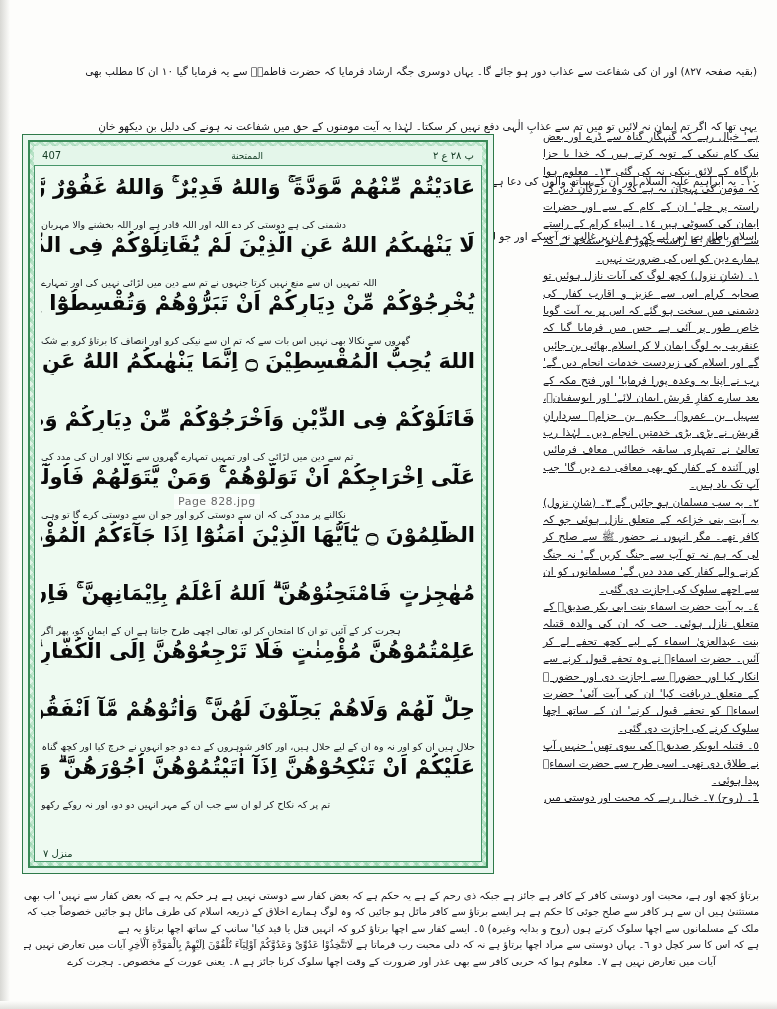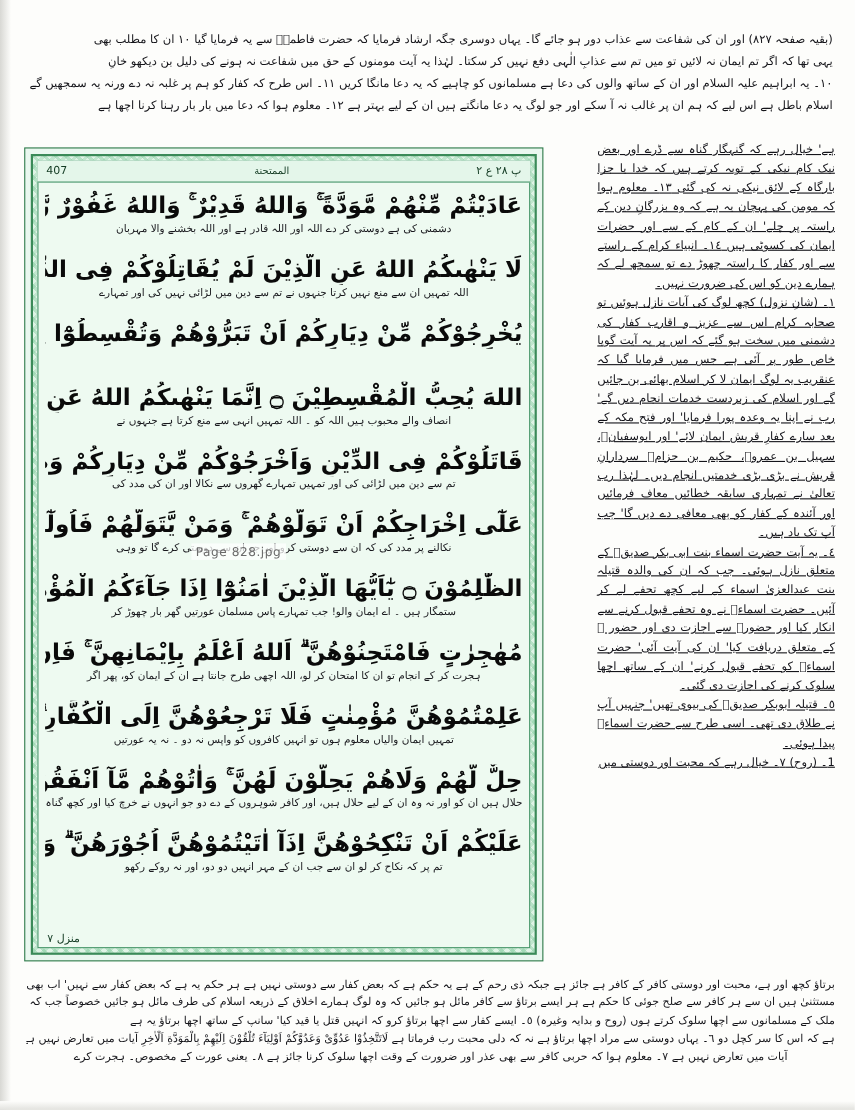--- a/index.html
+++ b/index.html
@@ -40,21 +40,21 @@
     top: 26px;
     left: 24px;
     right: 20px;
     direction: rtl;
     text-align: justify;
     font-size: 10.5px;
     line-height: 20px;
     color: #15151a;
     letter-spacing: 0px;
   }
-  .top-note .ln { display: block; white-space: nowrap; overflow: hidden; }
+  .top-note .ln { display: block; white-space: nowrap; overflow: hidden; margin-top: 35px; }
 
   
   .columns {
     position: absolute;
     top: 128px;
     left: 22px;
     right: 18px;
     height: 752px;
   }
 
@@ -134,27 +134,27 @@
     text-align: center;
     font-family: "DejaVu Sans", sans-serif;
     font-size: 21px;
     line-height: 28px;
     color: #0a0a0a;
     white-space: nowrap;
     overflow: hidden;
     font-weight: 700;
   }
   .trans-line {
-    text-align: center;
+    text-align: left;
     font-size: 9.5px;
     line-height: 14px;
     color: #17171c;
     white-space: nowrap;
     overflow: hidden;
-    margin-top: 1px;
+    margin-top: 17px;
   }
 
   .q-footer {
     position: absolute;
     bottom: 2px;
     left: 8px;
     right: 0;
     display: flex;
     justify-content: flex-end;
     direction: rtl;
@@ -221,50 +221,48 @@
             <div class="trans-line">دشمنی کی ہے دوستی کر دے اللہ اور اللہ قادر ہے اور اللہ بخشنے والا مہربان</div>
           </div>
 
           <div class="ayah-block" style="top:84px;">
             <div class="ayah-line">لَا يَنْهٰىكُمُ اللهُ عَنِ الَّذِيْنَ لَمْ يُقَاتِلُوْكُمْ فِى الدِّيْنِ وَلَمْ</div>
             <div class="trans-line">اللہ تمہیں ان سے منع نہیں کرتا جنہوں نے تم سے دین میں لڑائی نہیں کی اور تمہارے</div>
           </div>
 
           <div class="ayah-block" style="top:142px;">
             <div class="ayah-line">يُخْرِجُوْكُمْ مِّنْ دِيَارِكُمْ اَنْ تَبَرُّوْهُمْ وَتُقْسِطُوْٓا اِلَيْهِمْ ۗ اِنَّ</div>
+            <div class="trans-line">گھروں سے نکالا بھی نہیں اس بات سے کہ تم ان سے نیکی کرو اور انصاف کا برتاؤ کرو بے شک</div>
           </div>
 
           <div class="ayah-block" style="top:200px;">
             <div class="ayah-line">اللهَ يُحِبُّ الْمُقْسِطِيْنَ ۝ اِنَّمَا يَنْهٰىكُمُ اللهُ عَنِ الَّذِيْنَ</div>
-            <div class="trans-line">انصاف والے محبوب ہیں اللہ کو ۔ اللہ تمہیں انہی سے منع کرتا ہے جنہوں نے</div>
           </div>
 
           <div class="ayah-block" style="top:258px;">
             <div class="ayah-line">قَاتَلُوْكُمْ فِى الدِّيْنِ وَاَخْرَجُوْكُمْ مِّنْ دِيَارِكُمْ وَظَاهَرُوْا</div>
             <div class="trans-line">تم سے دین میں لڑائی کی اور تمہیں تمہارے گھروں سے نکالا اور ان کی مدد کی</div>
           </div>
 
           <div class="ayah-block" style="top:316px;">
             <div class="ayah-line">عَلٰٓى اِخْرَاجِكُمْ اَنْ تَوَلَّوْهُمْ ۚ وَمَنْ يَّتَوَلَّهُمْ فَاُولٰٓئِكَ هُمُ</div>
             <div class="trans-line">نکالنے پر مدد کی کہ ان سے دوستی کرو اور جو ان سے دوستی کرے گا تو وہی</div>
           </div>
 
           <div class="ayah-block" style="top:374px;">
             <div class="ayah-line">الظّٰلِمُوْنَ ۝ يٰٓاَيُّهَا الَّذِيْنَ اٰمَنُوْٓا اِذَا جَآءَكُمُ الْمُؤْمِنٰتُ</div>
-            <div class="trans-line">ستمگار ہیں ۔ اے ایمان والو! جب تمہارے پاس مسلمان عورتیں گھر بار چھوڑ کر</div>
           </div>
 
           <div class="ayah-block" style="top:432px;">
             <div class="ayah-line">مُهٰجِرٰتٍ فَامْتَحِنُوْهُنَّ ۗ اَللهُ اَعْلَمُ بِاِيْمَانِهِنَّ ۚ فَاِنْ</div>
-            <div class="trans-line">ہجرت کر کے انجام تو ان کا امتحان کر لو، اللہ اچھی طرح جانتا ہے ان کے ایمان کو، پھر اگر</div>
+            <div class="trans-line">ہجرت کر کے آئیں تو ان کا امتحان کر لو، تعالی اچھی طرح جانتا ہے ان کے ایمان کو، پھر اگر</div>
           </div>
 
           <div class="ayah-block" style="top:490px;">
             <div class="ayah-line">عَلِمْتُمُوْهُنَّ مُؤْمِنٰتٍ فَلَا تَرْجِعُوْهُنَّ اِلَى الْكُفَّارِ ۗ لَاهُنَّ</div>
-            <div class="trans-line">تمہیں ایمان والیاں معلوم ہوں تو انہیں کافروں کو واپس نہ دو ۔ نہ یہ عورتیں</div>
           </div>
 
           <div class="ayah-block" style="top:548px;">
             <div class="ayah-line">حِلٌّ لَّهُمْ وَلَاهُمْ يَحِلُّوْنَ لَهُنَّ ۚ وَاٰتُوْهُمْ مَّآ اَنْفَقُوْا ۗ وَلَا جُنَاحَ</div>
             <div class="trans-line">حلال ہیں ان کو اور نہ وہ ان کے لیے حلال ہیں، اور کافر شوہروں کے دے دو جو انہوں نے خرچ کیا اور کچھ گناہ نہیں</div>
           </div>
 
           <div class="ayah-block" style="top:606px;">
             <div class="ayah-line">عَلَيْكُمْ اَنْ تَنْكِحُوْهُنَّ اِذَآ اٰتَيْتُمُوْهُنَّ اُجُوْرَهُنَّ ۗ وَلَا تُمْسِكُوْا</div>
             <div class="trans-line">تم پر کہ نکاح کر لو ان سے جب ان کے مہر انہیں دو دو، اور نہ روکے رکھو</div>
@@ -280,20 +278,21 @@
             <span></span>
           </div>
 
         </div>
       </div>
     </div>
 
     <div class="commentary">
       <p>ہے' خیال رہے کہ گنہگار گناہ سے ڈرے اور بعض نیک کام نیکی کے توبہ کرتے ہیں کہ خدا یا جزا بارگاہ کے لائق نیکی نہ کی گئی ١٣۔ معلوم ہوا کہ مومن کی پہچان یہ ہے کہ وہ بزرگانِ دین کے راستہ پر چلے' ان کے کام کے سے اور حضرات ایمان کی کسوٹی ہیں ١٤۔ انبیاء کرام کے راستے سے اور کفار کا راستہ چھوڑ دے تو سمجھ لے کہ ہمارے دین کو اس کی ضرورت نہیں۔</p>
       <p>١۔ (شانِ نزول) کچھ لوگ کی آیات نازل ہوئیں تو صحابہ کرام اس سے عزیز و اقارب کفار کی دشمنی میں سخت ہو گئے کہ اس پر یہ آیت گویا خاص طور پر آئی ہے جس میں فرمایا گیا کہ عنقریب یہ لوگ ایمان لا کر اسلام بھائی بن جائیں گے اور اسلام کی زبردست خدمات انجام دیں گے' رب نے اپنا یہ وعدہ پورا فرمایا' اور فتح مکہ کے بعد سارے کفارِ قریش ایمان لائے' اور ابوسفیانؓ، سہیل بن عمروؓ، حکیم بن حزامؓ سردارانِ قریش نے بڑی بڑی خدمتیں انجام دیں۔ لہٰذا رب تعالیٰ نے تمہاری سابقہ خطائیں معاف فرمائیں اور آئندہ کے کفار کو بھی معافی دے دیں گا' جب آپ تک یاد ہیں۔</p>
+      <p>٢۔ یہ سب مسلمان ہو جائیں گے ٣۔ (شانِ نزول) یہ آیت بنی خزاعہ کے متعلق نازل ہوئی جو کہ کافر تھے۔ مگر انہوں نے حضور ﷺ سے صلح کر لی کہ ہم نہ تو آپ سے جنگ کریں گے' نہ جنگ کرنے والے کفار کی مدد دیں گے' مسلمانوں کو ان سے اچھے سلوک کی اجازت دی گئی۔</p>
       <p>٤۔ یہ آیت حضرت اسماء بنت ابی بکر صدیقؓ کے متعلق نازل ہوئی۔ جب کہ ان کی والدہ قتیلہ بنت عبدالعزیٰ اسماء کے لیے کچھ تحفے لے کر آئیں۔ حضرت اسماءؓ نے وہ تحفے قبول کرنے سے انکار کیا اور حضورؓ سے اجازت دی اور حضور ﷺ کے متعلق دریافت کیا' ان کی آیت آئی' حضرت اسماءؓ کو تحفے قبول کرنے' ان کے ساتھ اچھا سلوک کرنے کی اجازت دی گئی۔</p>
       <p>٥۔ قتیلہ ابوبکر صدیقؓ کی بیوی تھیں' جنہیں آپ نے طلاق دی تھی۔ اسی طرح سے حضرت اسماءؓ پیدا ہوئی۔</p>
       <p>1۔ (روح) ٧۔ خیال رہے کہ محبت اور دوستی میں</p>
     </div>
 
   </div>
 
   <div class="watermark">Page 828.jpg</div>
 
   <div class="footnotes">

